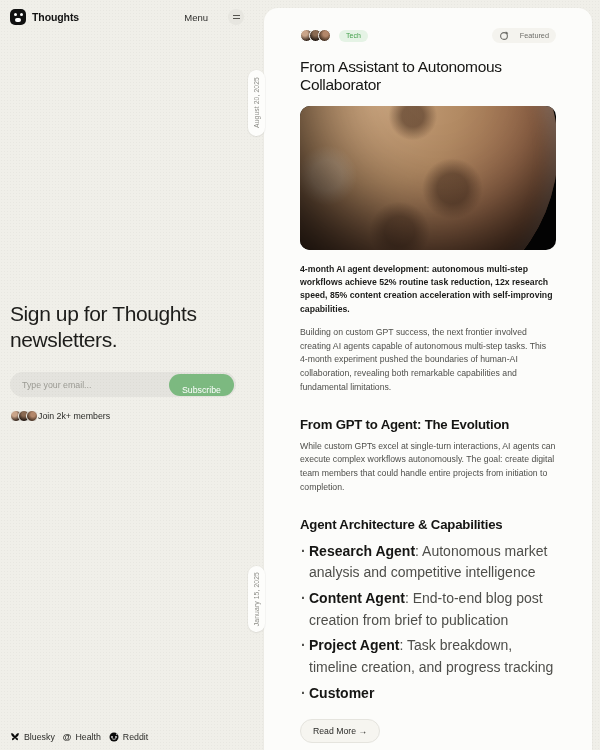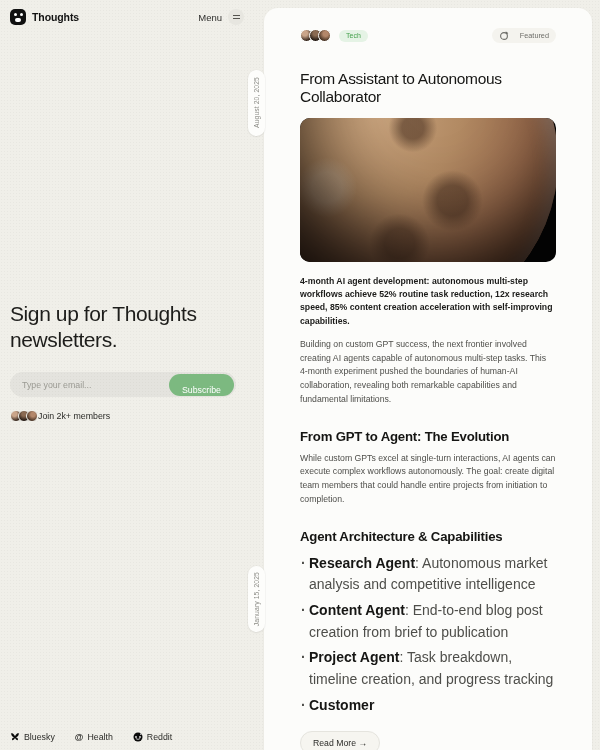--- a/index.html
+++ b/index.html
@@ -17,21 +17,21 @@
   
   .topbar{ position:absolute; top:9px; left:10px; width:234px;
     display:flex; justify-content:space-between; align-items:center; z-index:3;}
   .brand{ display:flex; align-items:center; gap:6px; }
   .logo{ width:16px; height:16px; background:#101010; border-radius:5px; position:relative; }
   .logo i{ position:absolute; background:#fff; border-radius:50%; }
   .logo .e1{ width:3px; height:3px; left:3.5px; top:4px; }
   .logo .e2{ width:3px; height:3px; right:3.5px; top:4px; }
   .logo .m { width:6px; height:4px; left:5px; bottom:3px; border-radius:3px; }
   .brand-name{ font-size:10.5px; font-weight:700; color:#121212; letter-spacing:-0.1px; }
-  .menu{ display:flex; align-items:center; gap:6px; cursor:pointer; }
+  .menu{ display:flex; align-items:center; gap:20px; cursor:pointer; }
   .menu-label{ font-size:9.5px; color:#2e2e2c; }
   .menu-circle{ width:16px; height:16px; border-radius:50%; background:#e7e6e0;
     display:flex; flex-direction:column; align-items:center; justify-content:center; gap:2px; }
   .menu-circle i{ width:7px; height:1px; background:#55544f; display:block; }
 
   
   .signup{ position:absolute; left:10px; top:301px; width:237px; z-index:2; }
   .signup h1{ font-size:21px; font-weight:500; letter-spacing:-0.4px; line-height:1.22; color:#1d1d1b; }
   .signup p{ margin-top:11px; font-size:8.8px; line-height:1.58; color:#53524d; }
   .email-form{ margin-top:20px; position:relative; width:226px; height:25px; }
@@ -45,21 +45,21 @@
   .members{ margin-top:13px; display:flex; align-items:center; }
   .member-avs{ display:flex; }
   .av{ width:12px; height:12px; border-radius:50%; border:1.5px solid #f0efe9; }
   .av + .av{ margin-left:-4px; }
   .av.a1{ background:radial-gradient(circle at 35% 30%, #caa58a 25%, #3a2a20 70%); }
   .av.a2{ background:radial-gradient(circle at 50% 30%, #8a6a52 25%, #241a14 75%); }
   .av.a3{ background:radial-gradient(circle at 60% 35%, #b3876a 25%, #4a3526 70%); }
   .members-label{ font-size:8.8px; color:#2b2b28; }
 
   
-  .footer{ position:absolute; left:10px; bottom:8px; display:flex; gap:20px; z-index:3; }
+  .footer{ position:absolute; left:10px; bottom:8px; display:flex; gap:8px; z-index:3; }
   .flink{ display:flex; align-items:center; gap:4px; cursor:pointer; }
   .flink span{ font-size:8.8px; color:#2b2b28; }
   .ficon{ width:10px; height:10px; display:block; }
   .at-glyph{ font-size:10px; font-weight:700; color:#111; line-height:10px; }
 
   
   .date-pill{ position:absolute; left:248px; width:17px; height:66px; background:#fdfdfb;
     border-radius:999px; box-shadow:0 1px 2px rgba(0,0,0,0.06), 0 0 0 1px rgba(0,0,0,0.02);
     display:flex; align-items:center; justify-content:center; z-index:4; }
   .date-pill span{ writing-mode:vertical-rl; transform:rotate(180deg);
@@ -75,21 +75,21 @@
   .avs{ display:flex; }
   .avs .av{ width:13px; height:13px; border:1.5px solid #fcfcfa; }
   .badge{ font-size:7px; padding:2.5px 7px; border-radius:999px; font-weight:500; cursor:pointer; }
   .badge-tech{ background:#e5f3e5; color:#44a04b; }
   .badge-health{ background:#fdece8; color:#e06a54; }
   .spacer{ flex:1; }
   .flag-pill{ display:flex; align-items:flex-start; gap:11px; background:#f4f3ee; border-radius:999px;
     padding:2.5px 7px; font-size:7.3px; color:#6e6e69; }
   .flag-pill svg{ display:block; }
 
-  .post-title{ margin:27px 0 12px; font-size:15.5px; font-weight:500; letter-spacing:-0.3px; color:#161614; cursor:pointer; }
+  .post-title{ margin:15px 0 12px; font-size:15.5px; font-weight:500; letter-spacing:-0.3px; color:#161614; cursor:pointer; }
 
   
   .img-frame{ width:256px; border-radius:10px; overflow:hidden; position:relative; }
   .mars{ height:144px; background:#030303; }
   .planet{ position:absolute; width:330px; height:330px; border-radius:50%; left:-72px; top:-122px;
     background:
       radial-gradient(circle at 30% 58%, rgba(235,235,230,0.22) 0 5%, transparent 10%),
       radial-gradient(circle at 56% 40%, rgba(55,32,20,0.5) 0 4%, transparent 9%),
       radial-gradient(circle at 68% 62%, rgba(48,28,18,0.45) 0 5%, transparent 10%),
       radial-gradient(circle at 42% 22%, rgba(66,42,28,0.45) 0 6%, transparent 11%),

